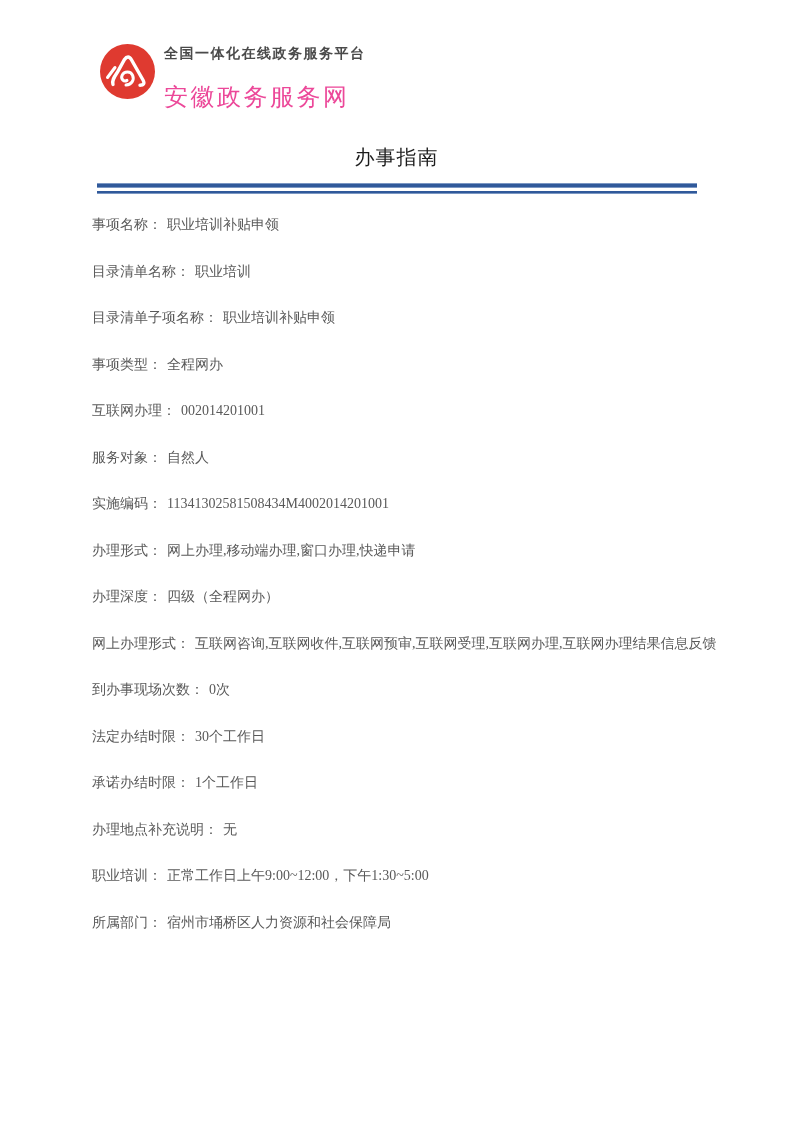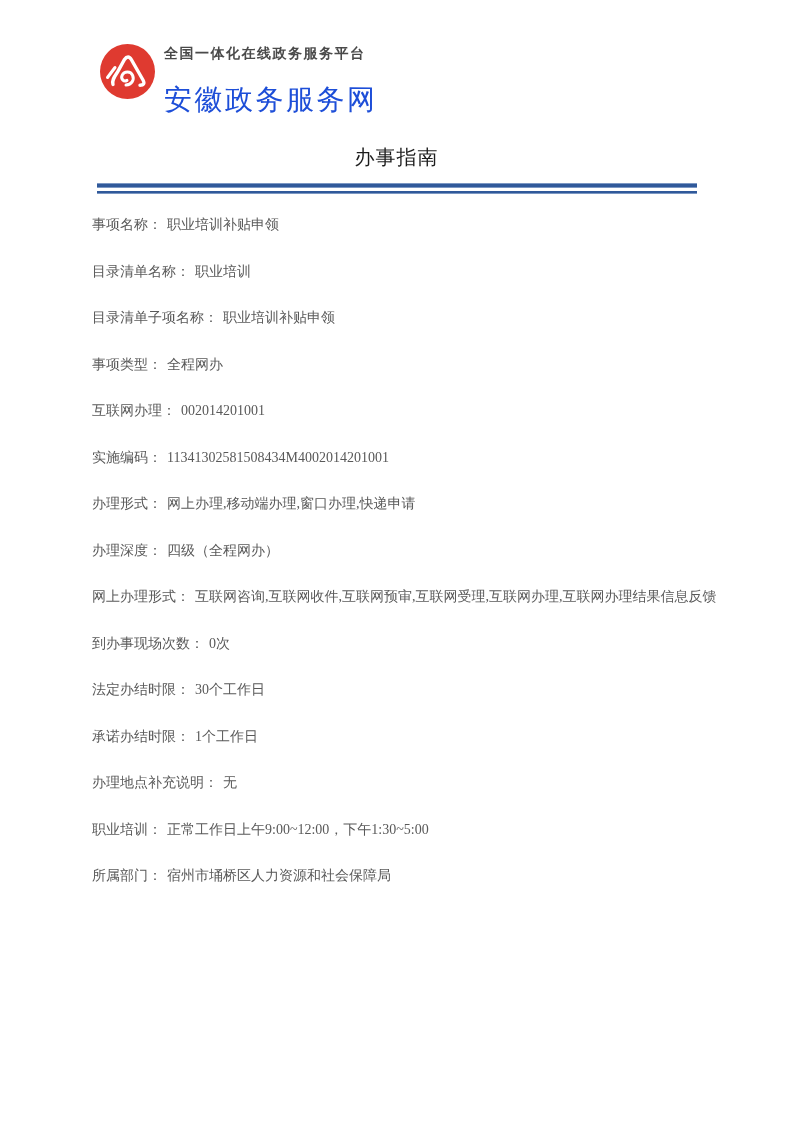--- a/index.html
+++ b/index.html
@@ -26,37 +26,36 @@
   }
   .logo {
     width: 55px;
     height: 55px;
     flex: 0 0 55px;
   }
   .brand {
     margin-left: 9px;
     display: flex;
     flex-direction: column;
-    gap: 16px;
   }
   .brand-tagline {
     font-family: "Liberation Sans", "DejaVu Sans", sans-serif;
     font-size: 14px;
     line-height: 18px;
     letter-spacing: 1.5px;
     color: #4a4a4a;
     font-weight: bold;
   }
   .brand-sitename {
     font-family: "Liberation Sans", "DejaVu Sans", sans-serif;
-    font-size: 28px;
+    font-size: 24px;
     line-height: 34px;
     letter-spacing: 2.5px;
-    color: #1d4ed8;
-    margin-top: 5px;
+    color: #ec4899;
+    margin-top: 18px;
   }
 
   
   .doc-title {
     position: absolute;
     top: 141px;
     left: 0;
     width: 100%;
     text-align: center;
     font-size: 20px;
@@ -131,20 +130,21 @@
     <div class="bar-gap"></div>
     <div class="bar-thin"></div>
   </div>
 
   <div class="fields">
     <div class="row"><span class="lbl">事项名称：</span><span class="val">职业培训补贴申领</span></div>
     <div class="row"><span class="lbl">目录清单名称：</span><span class="val">职业培训</span></div>
     <div class="row"><span class="lbl">目录清单子项名称：</span><span class="val">职业培训补贴申领</span></div>
     <div class="row"><span class="lbl">事项类型：</span><span class="val">全程网办</span></div>
     <div class="row"><span class="lbl">互联网办理：</span><span class="val">002014201001</span></div>
+    <div class="row"><span class="lbl">服务对象：</span><span class="val">自然人</span></div>
     <div class="row"><span class="lbl">实施编码：</span><span class="val">11341302581508434M4002014201001</span></div>
     <div class="row"><span class="lbl">办理形式：</span><span class="val">网上办理,移动端办理,窗口办理,快递申请</span></div>
     <div class="row"><span class="lbl">办理深度：</span><span class="val">四级（全程网办）</span></div>
     <div class="row"><span class="lbl">网上办理形式：</span><span class="val">互联网咨询,互联网收件,互联网预审,互联网受理,互联网办理,互联网办理结果信息反馈</span></div>
     <div class="row"><span class="lbl">到办事现场次数：</span><span class="val">0次</span></div>
     <div class="row"><span class="lbl">法定办结时限：</span><span class="val">30个工作日</span></div>
     <div class="row"><span class="lbl">承诺办结时限：</span><span class="val">1个工作日</span></div>
     <div class="row"><span class="lbl">办理地点补充说明：</span><span class="val">无</span></div>
     <div class="row"><span class="lbl">职业培训：</span><span class="val">正常工作日上午9:00~12:00，下午1:30~5:00</span></div>
     <div class="row"><span class="lbl">所属部门：</span><span class="val">宿州市埇桥区人力资源和社会保障局</span></div>

